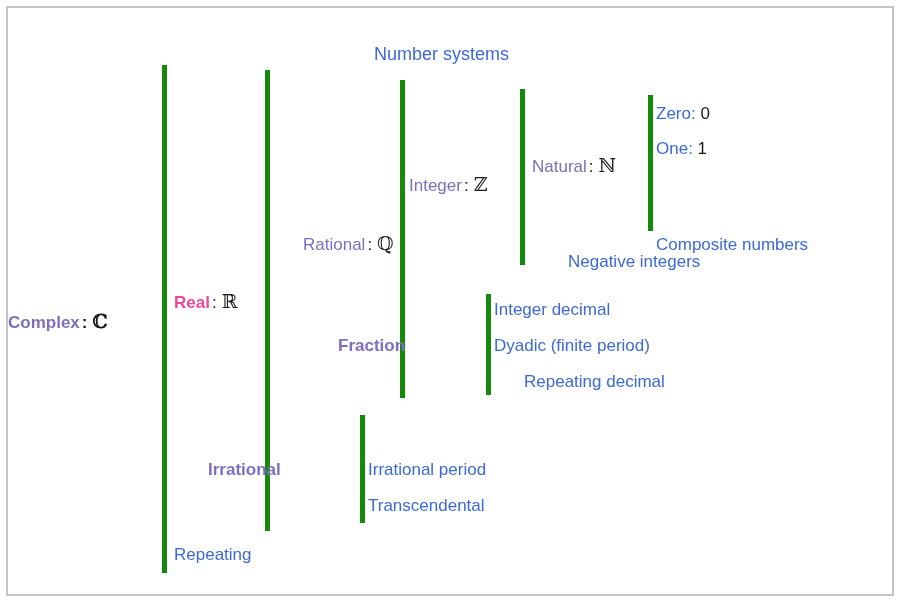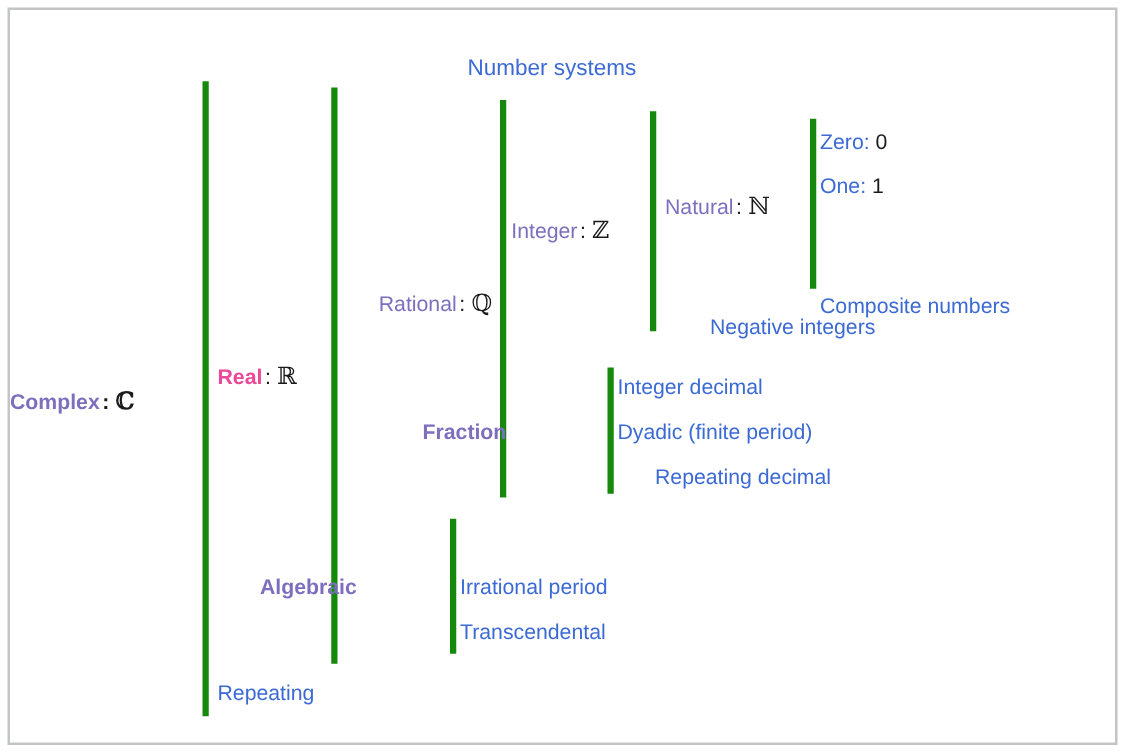--- a/index.html
+++ b/index.html
@@ -86,21 +86,21 @@
     <div class="bar" style="left:352px; top:407px; height:108px;"></div>
 
     <div class="lbl cat right" style="left:0px; top:303px; width:148px;"><span>Complex</span><span class="colon">:</span><span class="sym">ℂ</span></div>
 
     <div class="lbl" style="left:166px; top:283px;"><span class="strong">Real</span><span class="colon">:</span><span class="sym">ℝ</span></div>
 
     <div class="lbl" style="left:166px; top:537px;">Repeating</div>
 
     <div class="lbl cat" style="left:268px; top:225px;margin-left:27px;"><span>Rational</span><span class="colon">:</span><span class="sym">ℚ</span></div>
 
-    <div class="lbl cat right" style="left:200px; top:452px; width:146px;">Algebraic</div>
+    <div class="lbl cat right" style="left:200px; top:452px; width:146px;">Irrational</div>
 
     <div class="lbl cat" style="left:401px; top:166px;"><span>Integer</span><span class="colon">:</span><span class="sym">ℤ</span></div>
 
     <div class="lbl cat right" style="left:330px; top:328px; width:142px;">Fraction</div>
 
     <div class="lbl cat" style="left:524px; top:135px;margin-top:12px;"><span>Natural</span><span class="colon">:</span><span class="sym">ℕ</span></div>
 
     <div class="lbl" style="left:520px; top:244px;margin-left:40px;">Negative integers</div>
 
     <div class="lbl" style="left:648px; top:96px;"><span>Zero:</span> <span class="val">0</span></div>

